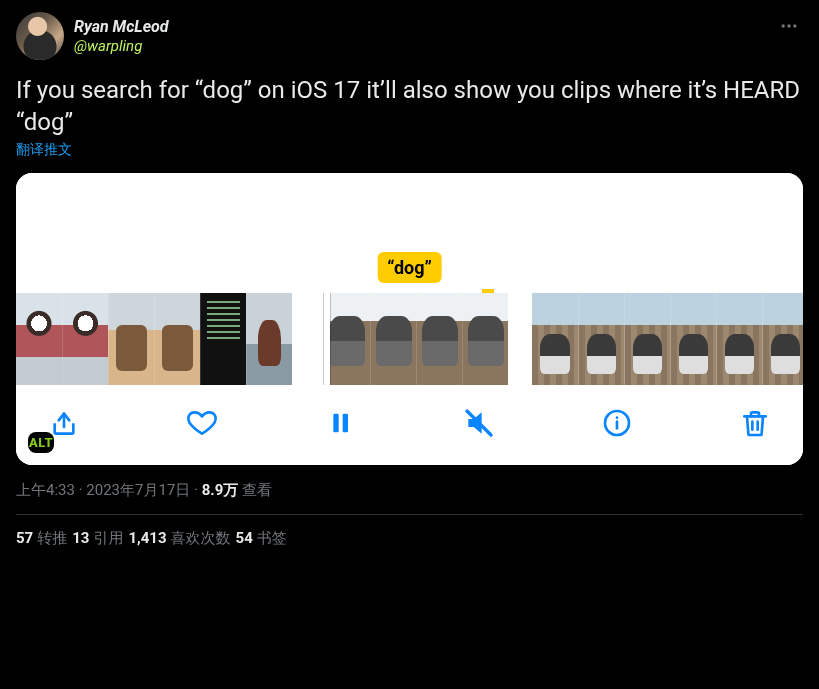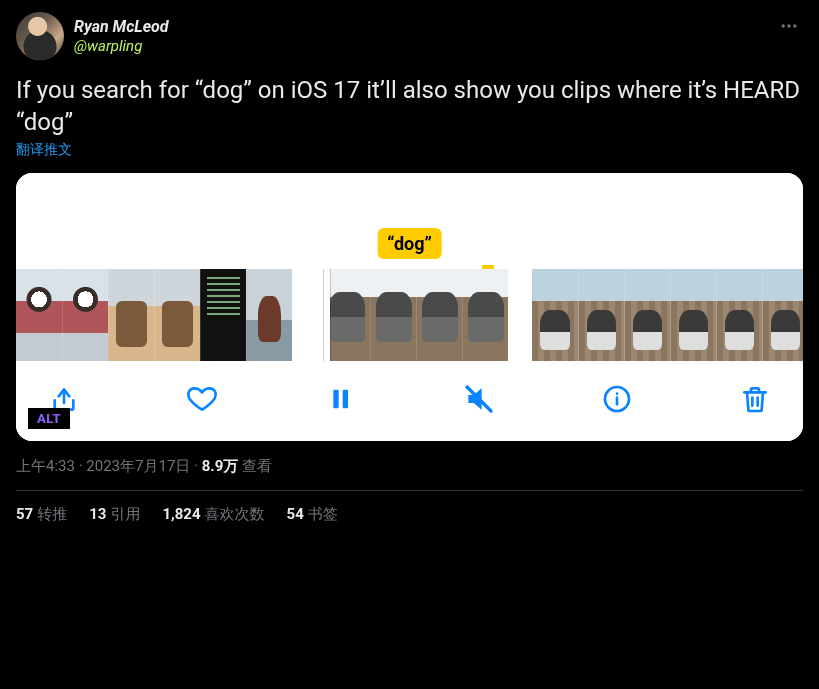--- a/index.html
+++ b/index.html
@@ -60,21 +60,21 @@
     display: inline-block;
   }
   .media-card {
     margin-top: 14px;
     background: #fff;
     border-radius: 16px;
     overflow: hidden;
     position: relative;
   }
   .media-top {
-    height: 96px;
+    height: 120px;
     background: #fff;
     position: relative;
     padding-left: 34px;
   }
   .dog-label {
     position: absolute;
     left: 50%;
     bottom: 10px;
     transform: translateX(-50%);
     background: #ffcc00;
@@ -155,41 +155,41 @@
     justify-content: center;
     width: 40px;
     height: 40px;
   }
   .tool-btn svg { width: 32px; height: 32px; }
   .alt-badge {
     position: absolute;
     left: 12px;
     bottom: 12px;
     background: #000;
-    color: #8b5cf6;
+    color: #84cc16;
     font-size: 13px;
     font-weight: 800;
-    padding: 3px 9px;
-    border-radius: 0;
+    padding: 3px 1px;
+    border-radius: 8px;
     letter-spacing: 0.5px;
   }
   .meta-row {
     margin-top: 16px;
     color: #71767b;
     font-size: 15px;
   }
   .meta-row .views-num { color: #e7e9ea; font-weight: 700; margin-top: 36px; }
   .divider {
     margin-top: 14px;
     border: none;
     border-top: 1px solid #2f3336;
   }
   .stats-row {
     display: flex;
-    gap: 22px;
+    gap: 5px;
     padding: 14px 0 0;
     font-size: 15px;
     color: #71767b;
   }
   .stats-row .num { color: #e7e9ea; font-weight: 700; margin-right: 4px; }
 </style>
 </head>
 <body>
 
 <div class="tweet">
@@ -295,17 +295,17 @@
 
   <div class="meta-row">
     <span>上午4:33</span><span> · </span><span>2023年7月17日</span><span> · </span><span class="views-num">8.9万</span><span> 查看</span>
   </div>
 
   <hr class="divider">
 
   <div class="stats-row">
     <span><span class="num">57</span><span>转推</span></span>
     <span><span class="num">13</span><span>引用</span></span>
-    <span><span class="num">1,824</span><span>喜欢次数</span></span>
+    <span><span class="num">1,413</span><span>喜欢次数</span></span>
     <span><span class="num">54</span><span>书签</span></span>
   </div>
 
 </div>
 
 </body></html>

